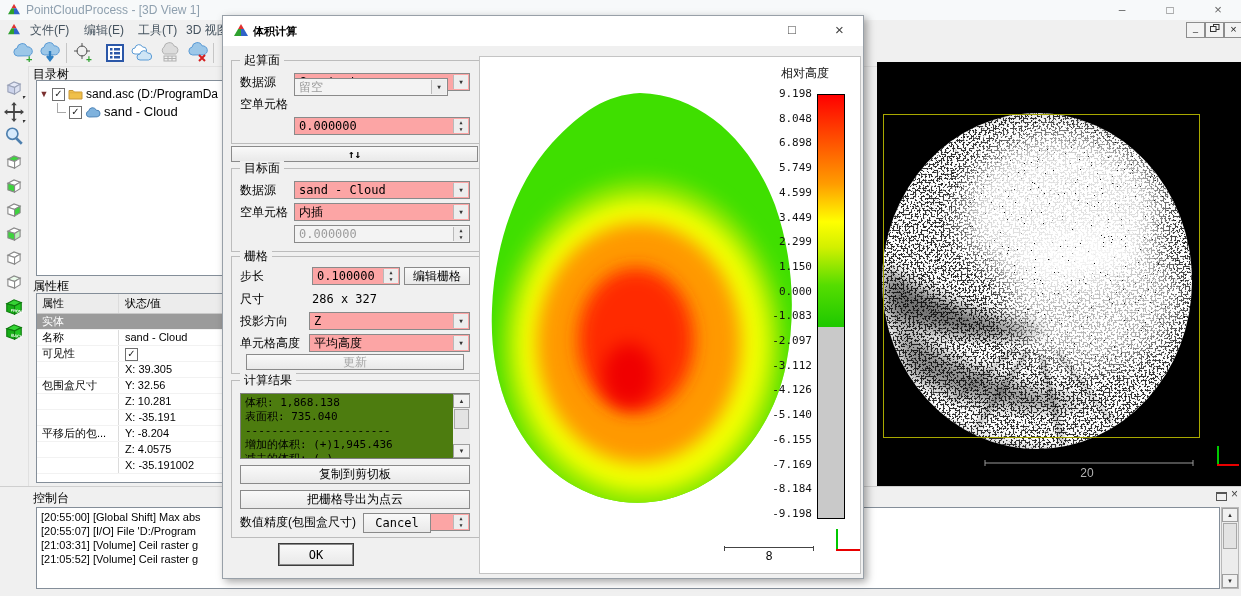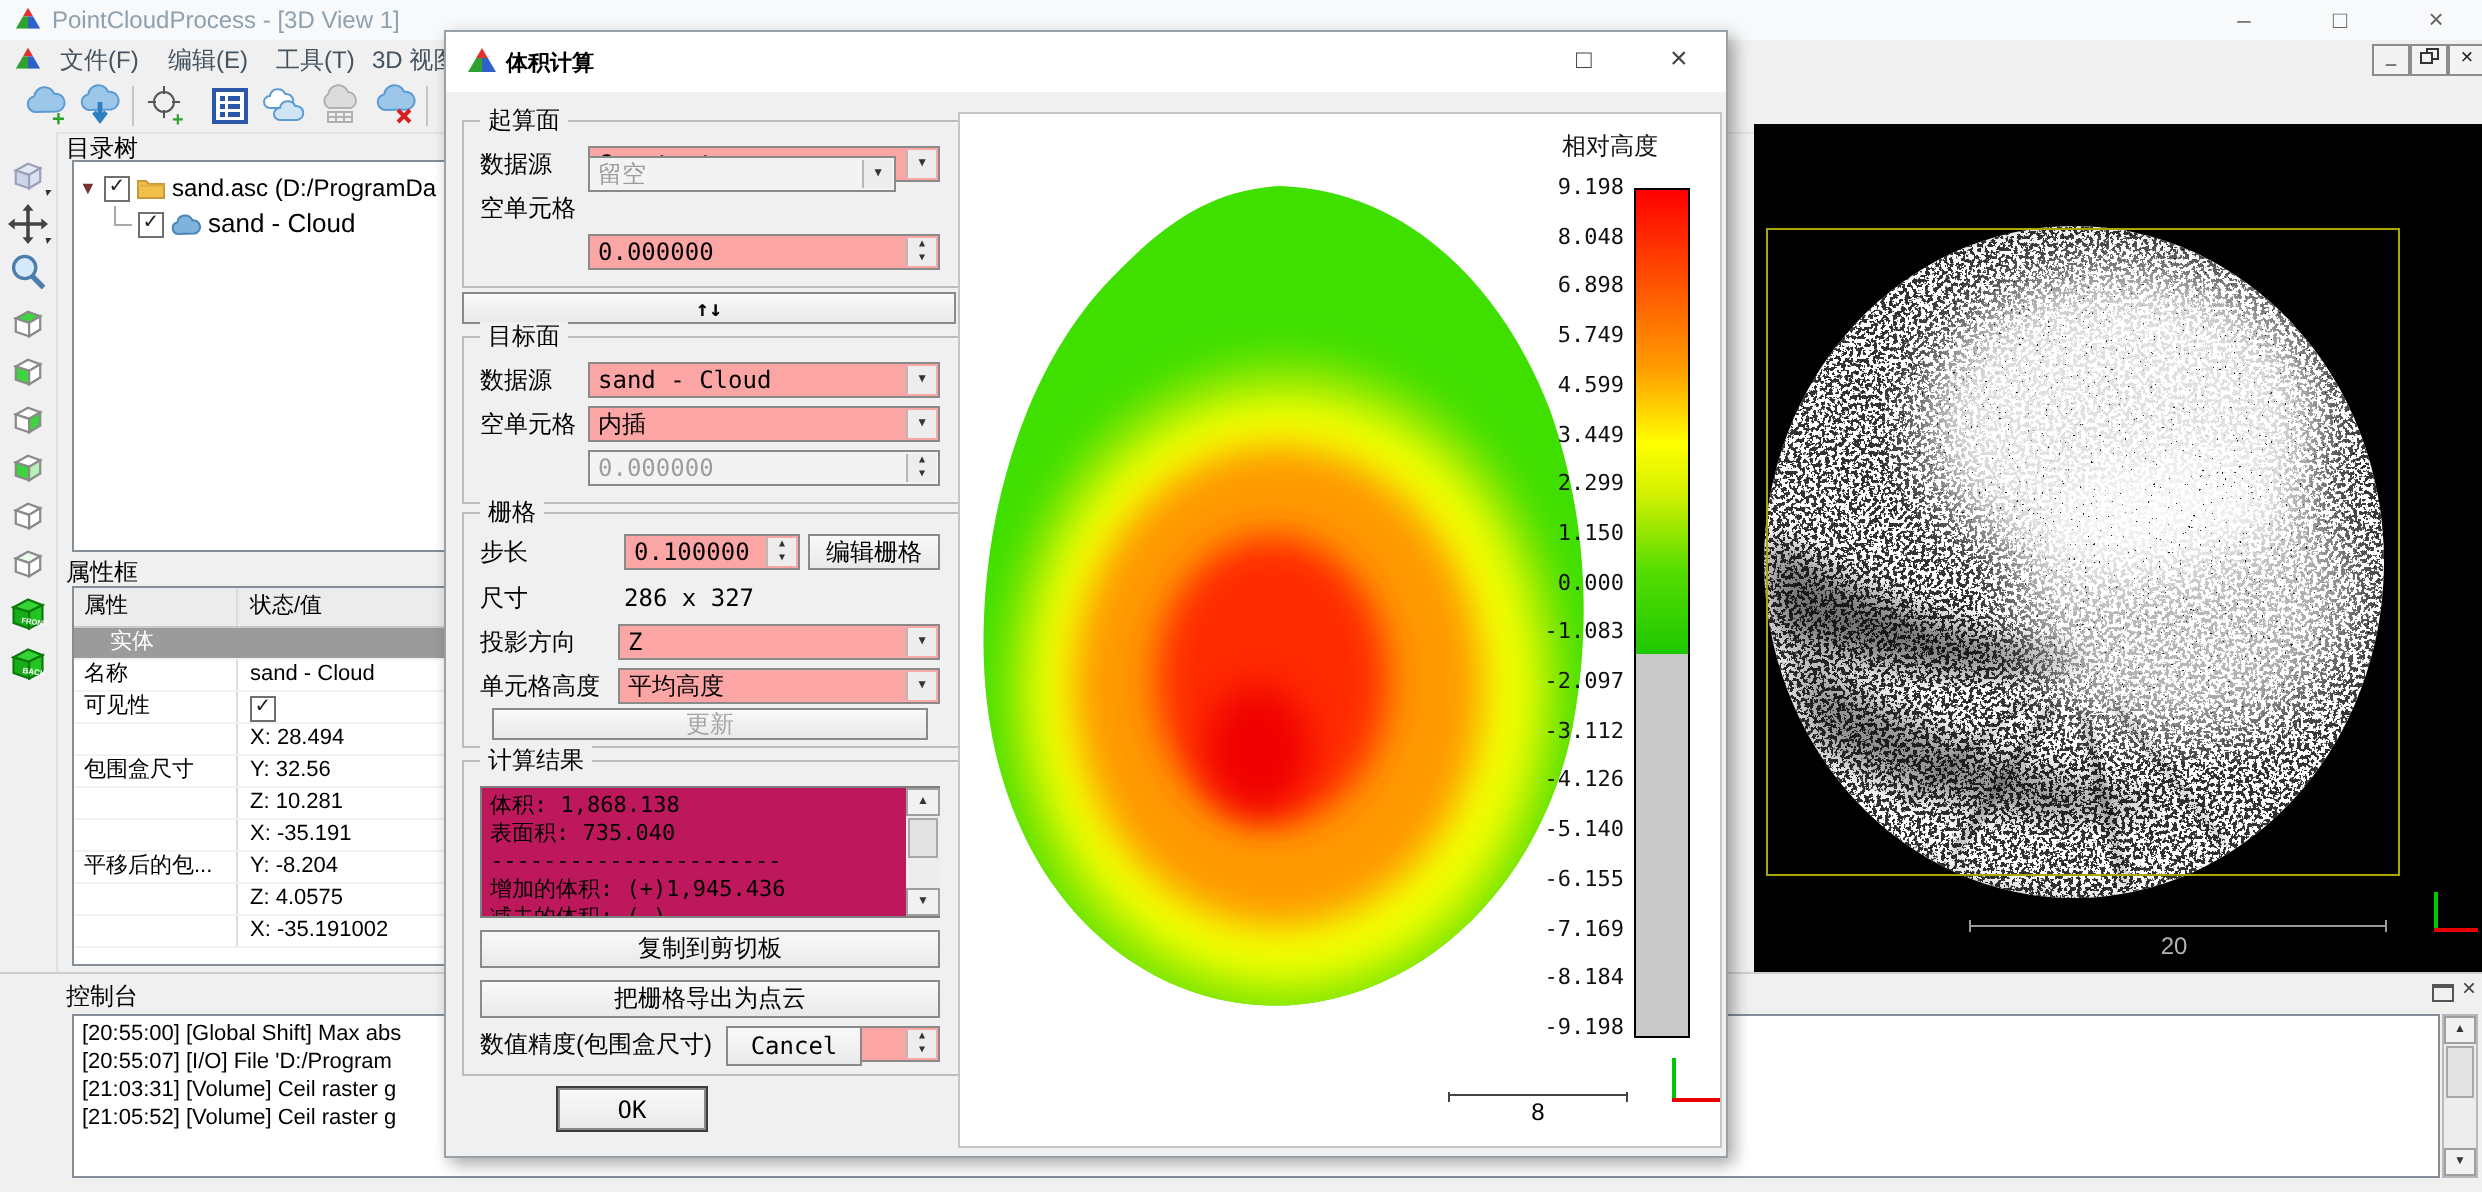--- a/index.html
+++ b/index.html
@@ -54,21 +54,21 @@
          overflow:hidden;white-space:nowrap}
   .arw{position:absolute;top:1px;right:1px;bottom:1px;width:14px;background:#ededed;border-left:1px solid #b9b9b9;
        font-size:6px;line-height:14px;text-align:center;color:#333}
   .sup,.sdn{position:absolute;right:1px;width:14px;height:7px;background:#ededed;border-left:1px solid #b9b9b9;
        font-size:5px;text-align:center;line-height:7px;color:#333}
   .sup{top:1px;border-bottom:1px solid #d7d7d7}.sdn{bottom:1px}
   .dis{color:#9c9c9c;background:#f3f3f3}
   .pbtn{position:absolute;display:flex;align-items:center;justify-content:center;font-size:12px;
         background:linear-gradient(#f9f9f9,#e9e9e9);border:1px solid #8a8a8a;box-sizing:border-box}
   .pbtn.disabled{color:#a5a5a5}
-  .resbox{position:absolute;background:#be185d;border:1px solid #7f7f7f;overflow:hidden;box-sizing:border-box}
+  .resbox{position:absolute;background:#4d7c0f;border:1px solid #7f7f7f;overflow:hidden;box-sizing:border-box}
   .rline{height:14px;line-height:14px;font-size:11px;font-family:"DejaVu Sans Mono",monospace;white-space:nowrap}
   
   .render-area{position:absolute;left:256px;top:40px;width:382px;height:518px;background:#fff;border:1px solid #c4c4c4;box-sizing:border-box}
   .legend-title{position:absolute;left:301px;top:8px;font-size:12px;color:#111}
   .cbar{position:absolute;left:337px;top:37px;width:28px;height:425px;border:1px solid #000;box-sizing:border-box;
         background:linear-gradient(to bottom,#ff0000 0%,#ff3c00 8%,#ff9c00 21%,#ffff00 30%,#d2f000 36%,
                    #55dd00 45%,#1ec800 54.8%,#c9c9c9 54.9%,#c9c9c9 100%)}
   .ticks{position:absolute;left:266px;top:31px;width:66px;height:432px;display:flex;flex-direction:column;
          justify-content:space-between;text-align:right}
   .tick{height:12px;line-height:12px;font-size:11px;font-family:"DejaVu Sans Mono",monospace;color:#111}
@@ -264,33 +264,33 @@
     </div>
   </div>
 
   <span class="panel-title" style="left:33px;top:278px">属性框</span>
   <div class="ptable">
     <div class="prow phead">
       <div class="pc1">属性</div>
       <div class="pc2">状态/值</div>
     </div>
     <div class="prow sec">
-      <div style="padding-left:18px">实体</div>
+      <div style="padding-left:5px">实体</div>
     </div>
     <div class="prow">
       <div class="pc1">名称</div>
       <div class="pc2">sand - Cloud</div>
     </div>
     <div class="prow">
       <div class="pc1">可见性</div>
       <div class="pc2"><span class="cb" style="margin-top:1px">✓</span></div>
     </div>
     <div class="prow">
       <div class="pc1"></div>
-      <div class="pc2">X: 28.494</div>
+      <div class="pc2">X: 39.305</div>
     </div>
     <div class="prow">
       <div class="pc1">包围盒尺寸</div>
       <div class="pc2">Y: 32.56</div>
     </div>
     <div class="prow">
       <div class="pc1"></div>
       <div class="pc2">Z: 10.281</div>
     </div>
     <div class="prow">

